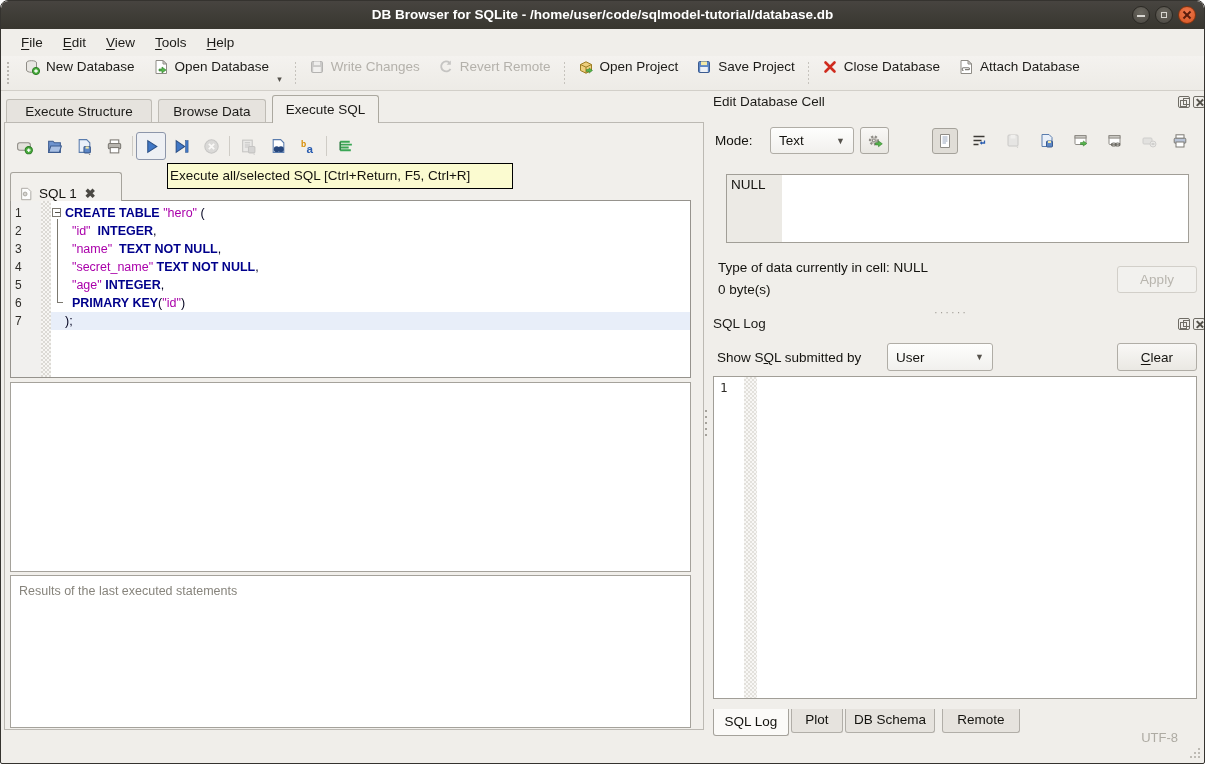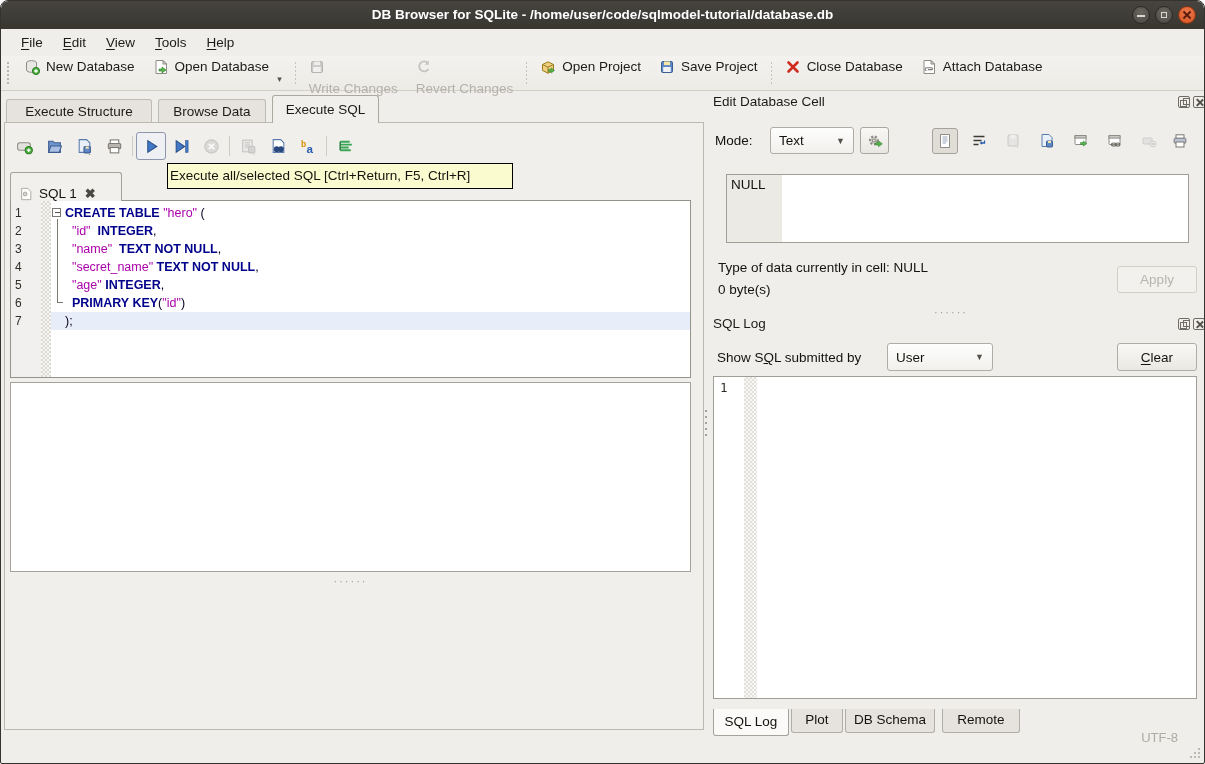--- a/index.html
+++ b/index.html
@@ -18,21 +18,21 @@
   .g-close::before,.g-close::after{content:"";position:absolute;left:3px;top:-1px;width:2px;height:10px;background:#5c1d0c;}
   .g-close::before{transform:rotate(45deg);} .g-close::after{transform:rotate(-45deg);}
 
   
   .menubar{position:absolute;left:0;top:28px;width:100%;height:27px;background:#f0eeea;display:flex;align-items:center;padding-left:10px;}
   .menu-item{padding:0 10px;font-size:13.5px;color:#1c1b18;height:27px;line-height:27px;}
   .menu-item u{text-decoration-thickness:1px;text-underline-offset:2px;}
   .toolbar{position:absolute;left:0;top:55px;width:100%;height:35px;background:linear-gradient(#f4f2ef,#edebe6);border-bottom:1px solid #d2cfc9;display:flex;align-items:center;padding-left:4px;}
   .tb-handle{width:6px;height:22px;margin-right:4px;background:repeating-linear-gradient(#b9b6b0 0 2px,transparent 2px 4px);background-size:2px 100%;background-repeat:no-repeat;background-position:2px 0;}
   .tbtn{position:relative;display:flex;gap:6px;height:28px;padding:0 9px;border:none;background:transparent;font-size:13.5px;color:#1c1b18;border-radius:3px;}
-  .tbtn.disabled{color:#b4b1ab;flex-direction:column;}
+  .tbtn.disabled{color:#b4b1ab;}
   .tbtn.disabled svg{filter:grayscale(1) opacity(.5);}
   .tb-sep{width:1px;height:22px;margin:0 4px;background:repeating-linear-gradient(#c6c3bd 0 2px,transparent 2px 4px);}
   .dd-caret{font-size:9px;color:#55524c;margin-left:2px;align-self:flex-end;padding-bottom:3px;}
 
   
   .tabbar{position:absolute;left:0;top:90px;width:705px;height:32px;}
   .mtab{position:absolute;bottom:0;font-size:13.5px;text-align:center;color:#1c1b18;background:#e6e3de;border:1px solid #bfbcb5;border-bottom:none;border-radius:3px 3px 0 0;height:24px;line-height:23px;}
   .mtab.active{background:#f1efeb;border-color:#aba89f;height:28px;line-height:27px;z-index:3;}
   .page{position:absolute;left:3px;top:121px;width:700px;height:608px;background:#f1efeb;border:1px solid #bcb9b3;}
 
@@ -180,21 +180,21 @@
         </span>
       <span>Write Changes</span>
     </button>
     <button class="tbtn disabled">
       <span>
           <svg width="16" height="16" viewBox="0 0 16 16">
             <path d="M12.5 10a5 5 0 1 1-1-6.3" fill="none" stroke="#8f99ad" stroke-width="1.8"></path>
             <path d="M12.8 1.5v4.2H8.6z" fill="#8f99ad"></path>
           </svg>
         </span>
-      <span>Revert Changes</span>
+      <span>Revert Remote</span>
     </button>
     <div class="tb-sep"></div>
     <button class="tbtn">
       <span>
           <svg width="16" height="16" viewBox="0 0 16 16">
             <path d="M2.5 5.5L8 2.8l5.5 2.7v6L8 14.2l-5.5-2.7z" fill="#edcf7e" stroke="#9c7c23"></path>
             <path d="M2.5 5.5L8 8.2l5.5-2.7M8 8.2v6" fill="none" stroke="#9c7c23"></path>
             <path d="M8.5 10.5h2.6v-1.6l3.4 2.6-3.4 2.6v-1.6H8.5z" fill="#56b44c" stroke="#2e7d27" stroke-width=".5"></path>
           </svg>
         </span>
@@ -411,20 +411,21 @@
             <span class="ed-chk"></span>
             <span class="ed-fold"></span>
             <span class="ed-code"><span class="tok-pln">);</span></span>
           </div>
         </div>
     </div>
 
     <div class="hsplit" style="top:255px;"><span class="dots-h">······</span></div>
     <div class="pane mid"></div>
     <div class="hsplit" style="top:448px;"><span class="dots-h">······</span></div>
+    <div class="pane results"><span>Results of the last executed statements</span></div>
   </div>
 
   <div class="tooltip">Execute all/selected SQL [Ctrl+Return, F5, Ctrl+R]</div>
 
   <div class="vsplit">
       <b></b>
       <b></b>
       <b></b>
       <b></b>
       <b></b>

